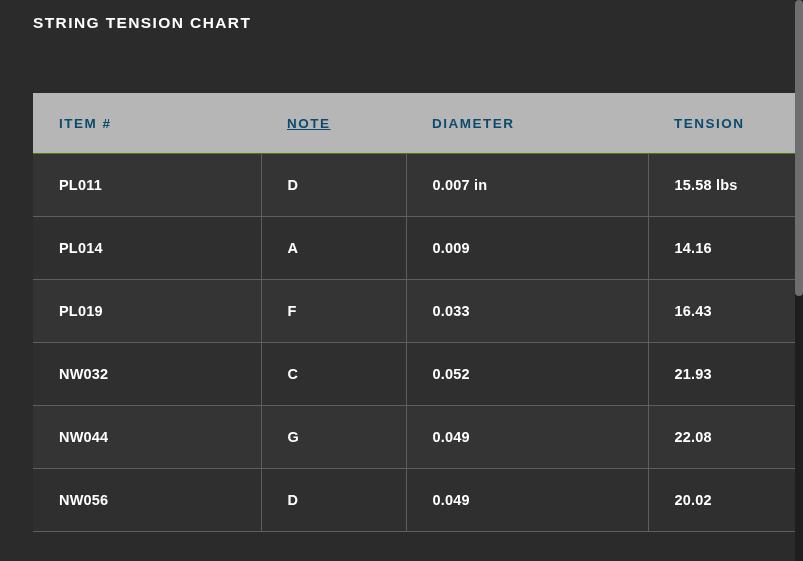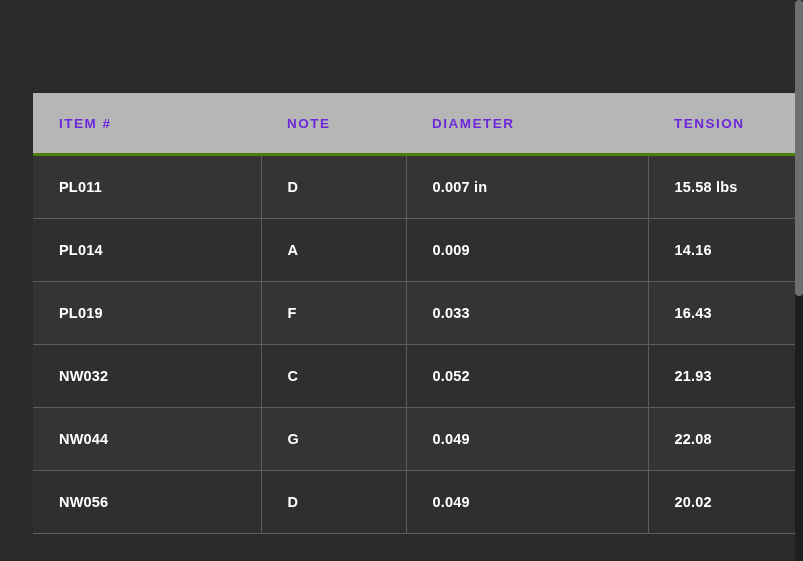--- a/index.html
+++ b/index.html
@@ -43,21 +43,21 @@
   }
 
   table.tension-table {
     border-collapse: collapse;
     width: 737px;
     table-layout: fixed;
   }
 
   table.tension-table thead th {
     background: #b6b6b6;
-    color: #6d28d9;
+    color: #0c4a6e;
     text-align: left;
     font-size: 13.5px;
     font-weight: bold;
     letter-spacing: 1.5px;
     height: 60px;
     padding: 0 0 0 26px;
     border: none;
     vertical-align: middle;
   }
 
@@ -77,25 +77,25 @@
     border-right: none;
   }
 
   table.tension-table tbody tr:nth-child(odd) td {
     background: #343434;
   }
   table.tension-table tbody tr:nth-child(even) td {
     background: #2f2f2f;
   }
   table.tension-table tbody tr:first-child td {
-    border-top: 3px solid #4d7c0f;
+    border-top: 1px solid #4d7c0f;
   }
 
   .col-item   { width: 202px; }
-  .col-note   { width: 119px; }
+  .col-note   { width: 119px; text-decoration: underline; }
   .col-diam   { width: 216px; }
   .col-tens   { width: 200px; }
 
   
   .scrollbar-track {
     position: absolute;
     right: 0;
     top: 0;
     width: 8px;
     height: 561px;
@@ -109,20 +109,21 @@
     height: 296px;
     background: #6e6e6e;
     border-radius: 4px;
   }
 </style>
 </head>
 <body>
 
 <div class="page">
 
+  <div class="page-title">STRING TENSION CHART</div>
 
   <div class="table-wrap">
     <table class="tension-table">
       <thead>
         <tr>
           <th class="col-item">ITEM #</th>
           <th class="col-note">NOTE</th>
           <th class="col-diam">DIAMETER</th>
           <th class="col-tens">TENSION</th>
         </tr>

